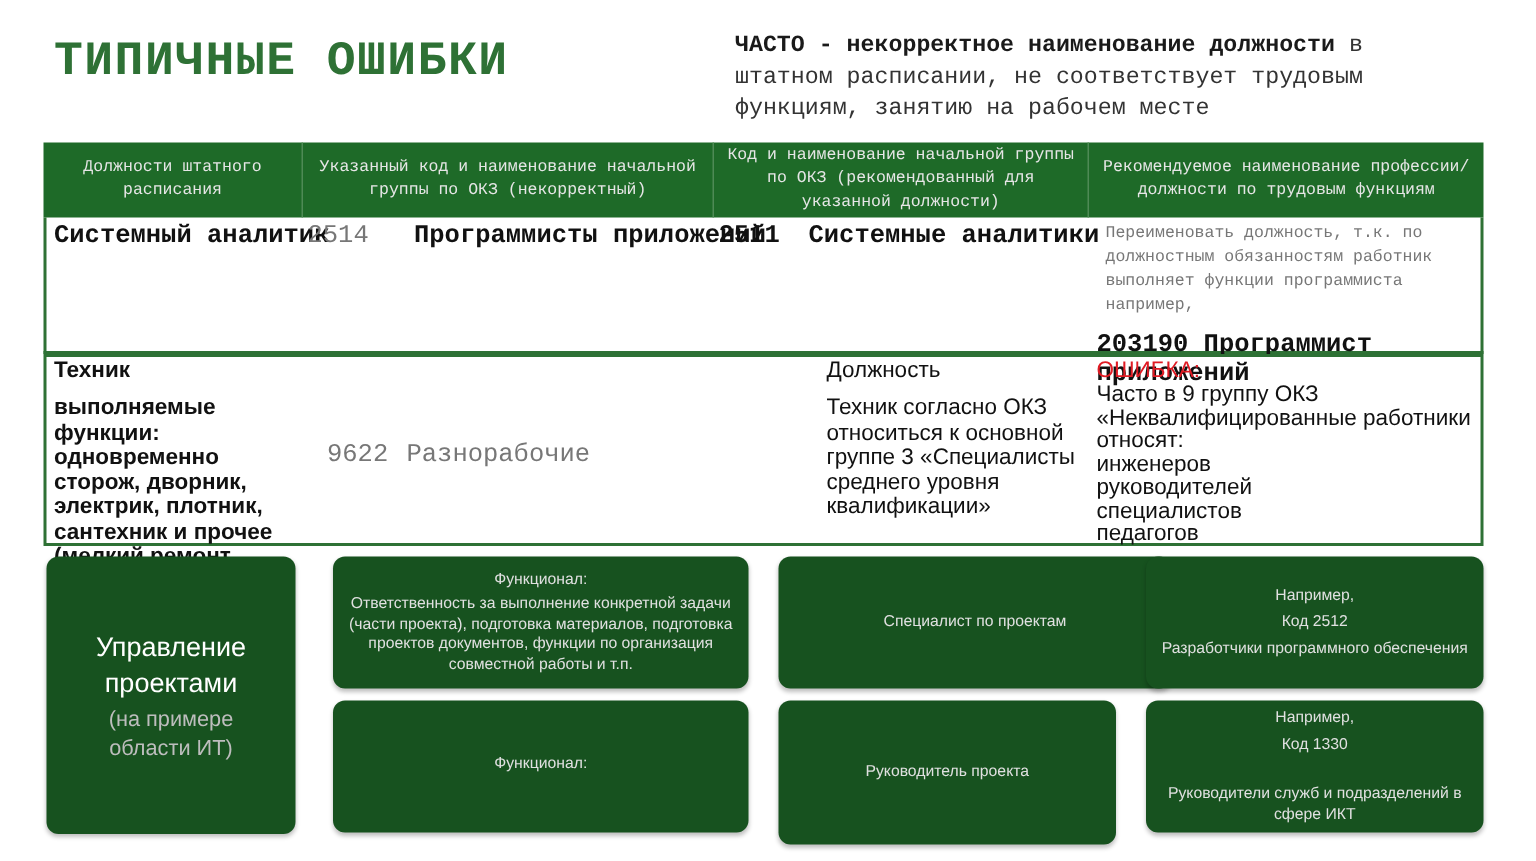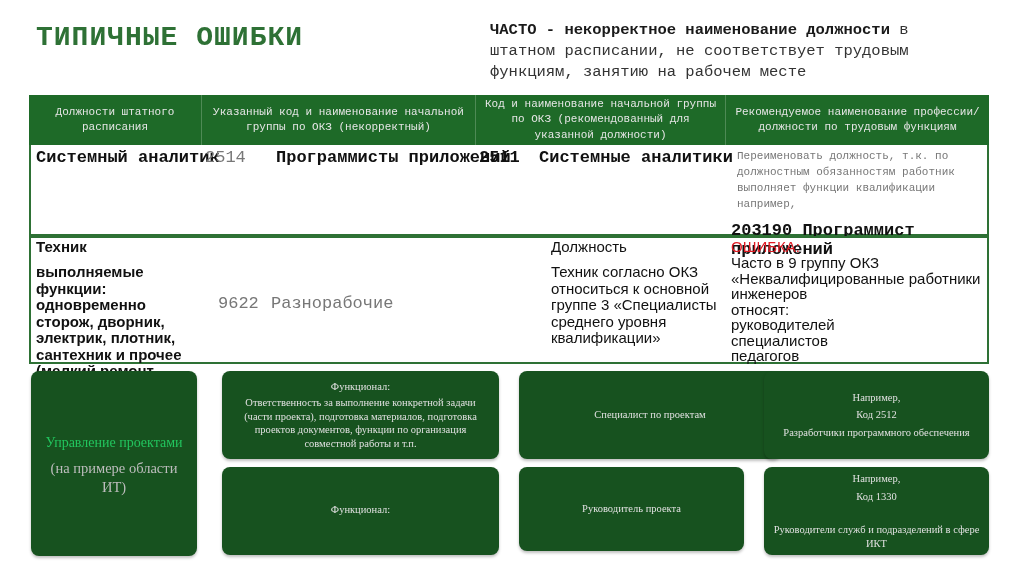--- a/index.html
+++ b/index.html
@@ -1,30 +1,30 @@
 <!DOCTYPE html>
 <html><head>
 <meta charset="utf-8">
 <style>
   html, body { margin:0; padding:0; }
   body { width:1024px; height:574px; background:#ffffff; position:relative; overflow:hidden; font-family:"DejaVu Serif", serif; }
-  .title { position:absolute; left:36px; top:22px; font-family:"Liberation Mono", monospace; font-weight:bold; font-size:28px; color:#2e7135; letter-spacing:1px; }
+  .title { position:absolute; left:36px; top:22px; font-family:"Liberation Mono", monospace; font-weight:bold; font-size:32px; color:#2e7135; letter-spacing:1px; }
   .intro { position:absolute; left:490px; top:20px; width:490px; font-family:"Liberation Mono", monospace; font-size:15.5px; line-height:21px; color:#333; height:76px; overflow:hidden; }
   .intro b { color:#1a1a1a; }
   .tbl-head { position:absolute; left:29px; top:95px; width:960px; height:50px; background:#1e6a28; display:flex; }
   .th { color:#e6e6e6; font-family:"Liberation Mono", monospace; font-size:11px; line-height:15.5px; text-align:center; display:flex; align-items:center; justify-content:center; padding:0 4px; box-sizing:border-box; }
   .th + .th { border-left:1px solid #4e8a55; }
   .row1 { position:absolute; left:29px; top:145px; width:960px; height:91px; border:2px solid #2e7135; border-top:none; box-sizing:border-box; }
   .row2 { position:absolute; left:29px; top:236px; width:960px; height:128px; border:2px solid #2e7135; box-sizing:border-box; }
   .mono { font-family:"Liberation Mono", monospace; font-size:17px; color:#111; position:absolute; }
   .grey { color:#777; }
   .sans { font-family:"Liberation Sans", sans-serif; font-size:15px; color:#111; position:absolute; line-height:15.5px; }
   .bold { font-weight:bold; }
   .red { color:#e01b24; }
-  .box { position:absolute; background:#17521f; color:#e0e0e0; border-radius:8px; font-family:Liberation Serif, serif; text-align:center; display:flex; flex-direction:column; align-items:center; justify-content:center; box-sizing:border-box; box-shadow:0 2px 3px rgba(0,0,0,0.25); }
+  .box { position:absolute; background:#17521f; color:#e0e0e0; border-radius:8px; font-family:Liberation Sans, sans-serif; text-align:center; display:flex; flex-direction:column; align-items:center; justify-content:center; box-sizing:border-box; box-shadow:0 2px 3px rgba(0,0,0,0.25); }
   .box .small { font-size:10.5px; line-height:13.5px; }
   .box .small p { margin:0; }
 </style>
 </head>
 <body>
 
 <div class="title">ТИПИЧНЫЕ ОШИБКИ</div>
 
 <div class="intro">
   <b>ЧАСТО - некорректное наименование должности</b><span> в штатном расписании, не соответствует трудовым функциям, занятию на рабочем месте</span>
@@ -36,45 +36,45 @@
   <div class="th" style="width:250px">Код и наименование начальной группы по ОКЗ (рекомендованный для указанной должности)</div>
   <div class="th" style="width:264px">Рекомендуемое наименование профессии/должности по трудовым функциям</div>
 </div>
 
 <div class="row1">
   <div class="mono bold" style="left:5px;top:3px">Системный аналитик</div>
   <div class="mono grey" style="left:174px;top:3px">2514</div>
   <div class="mono bold" style="left:245px;top:3px">Программисты приложений</div>
   <div class="mono bold" style="left:448px;top:3px">2511</div>
   <div class="mono bold" style="left:508px;top:3px">Системные аналитики</div>
-  <div class="mono grey" style="left:706px;top:3px;width:225px;line-height:16px;font-size:11px">Переименовать должность, т.к. по должностным обязанностям работник выполняет функции квалификации например,</div>
+  <div class="mono grey" style="left:706px;top:3px;width:225px;line-height:16px;font-size:11px">Переименовать должность, т.к. по должностным обязанностям работник выполняет функции программиста например,</div>
   <div class="mono bold" style="left:700px;top:76px">203190 Программист приложений</div>
 </div>
 
 <div class="row2">
   <div class="sans bold" style="left:5px;top:1px">Техник</div>
   <div class="sans bold" style="left:5px;top:26px;width:165px;line-height:16.5px">выполняемые функции: одновременно сторож, дворник, электрик, плотник, сантехник и прочее (мелкий ремонт, замена, регулировка и т.д.)</div>
   <div class="mono grey" style="left:187px;top:56px">9622</div>
   <div class="mono grey" style="left:240px;top:56px">Разнорабочие</div>
   <div class="sans" style="left:520px;top:1px">Должность</div>
   <div class="sans" style="left:520px;top:26px;width:172px;line-height:16.5px">Техник согласно ОКЗ относиться к основной группе 3 «Специалисты среднего уровня квалификации»</div>
   <div class="sans red" style="left:700px;top:1px">ОШИБКА:</div>
   <div class="sans" style="left:700px;top:17px;line-height:15.5px">
     <div>Часто в 9 группу  ОКЗ</div>
     <div>«Неквалифицированные работники</div>
+    <div>относят:</div>
     <div>инженеров</div>
-    <div>относят:</div>
     <div>руководителей</div>
     <div>специалистов</div>
     <div>педагогов</div>
   </div>
 </div>
 
 <div class="box" style="left:31px;top:371px;width:166px;height:185px">
-  <div style="font-size:14px;line-height:24px;width:140px;color:#22c55e">Управление проектами</div>
+  <div style="font-size:18px;line-height:24px;width:140px;color:#ffffff">Управление проектами</div>
   <div style="font-size:14.5px;line-height:19px;width:130px;color:#bdbdbd;margin-top:4px">(на примере области ИТ)</div>
 </div>
 
 <div class="box" style="left:222px;top:371px;width:277px;height:88px;padding:0 8px">
   <div class="small">
     <p style="margin-bottom:3px">Функционал:</p>
     <p>Ответственность за выполнение конкретной задачи (части проекта), подготовка материалов, подготовка проектов документов, функции по организация совместной работы и т.п.</p>
   </div>
 </div>
 
@@ -89,21 +89,21 @@
     <p>Разработчики программного обеспечения</p>
   </div>
 </div>
 
 <div class="box" style="left:222px;top:467px;width:277px;height:88px;padding:0 6px">
   <div class="small">
     <p style="margin-bottom:3px">Функционал:</p>
   </div>
 </div>
 
-<div class="box" style="left:519px;top:467px;width:225px;height:84px">
+<div class="box" style="left:519px;top:467px;width:225px;height:96px">
   <div class="small">Руководитель проекта</div>
 </div>
 
 <div class="box" style="left:764px;top:467px;width:225px;height:88px;padding:0 8px">
   <div class="small">
     <p style="margin-bottom:4px">Например,</p>
     <p style="margin-bottom:20px">Код 1330</p>
     <p>Руководители служб и подразделений в сфере ИКТ</p>
   </div>
 </div>

